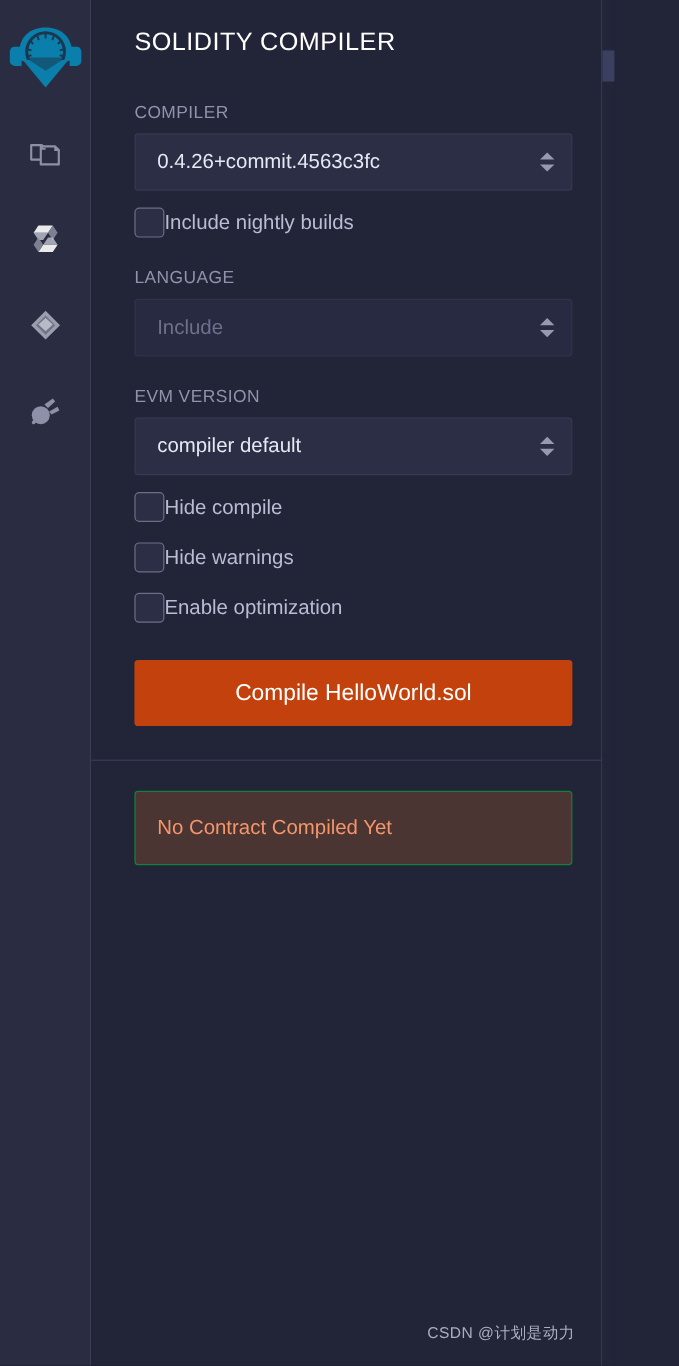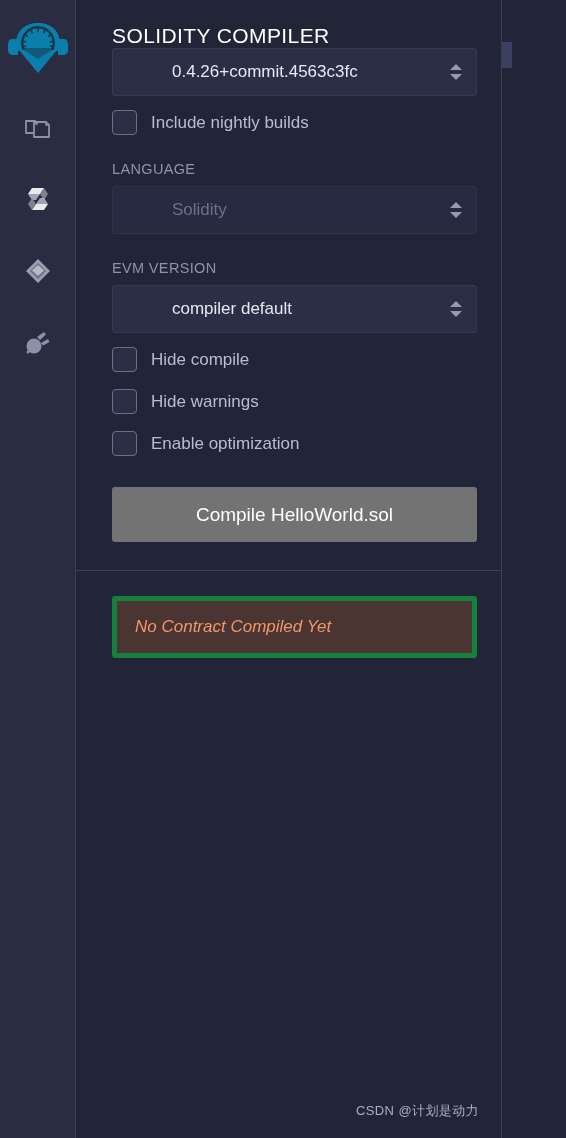--- a/index.html
+++ b/index.html
@@ -102,21 +102,20 @@
     background: #272a41;
     border-color: #30344b;
     cursor: default;
   }
   .select-value {
     color: #e6e8f2;
     font-size: 17px;
     white-space: nowrap;
     overflow: hidden;
     text-overflow: ellipsis;
-    margin-left: 41px;
   }
   .select-box.disabled .select-value { color: #6d7189; }
   .spinner {
     position: absolute;
     right: 14px;
     top: 50%;
     transform: translateY(-50%);
     display: flex;
     flex-direction: column;
     align-items: center;
@@ -148,28 +147,27 @@
     height: 25px;
     border: 1px solid #6b6f88;
     border-radius: 4px;
     background: #2b2e45;
     box-sizing: border-box;
     flex: 0 0 25px;
   }
   .check-label {
     color: #b9bdd2;
     font-size: 17px;
-    margin-left: 14px;
   }
 
   
   .compile-btn {
     margin-top: 31px;
     height: 55px;
-    background: #737373;
+    background: #c2410c;
     border: none;
     border-radius: 3px;
     color: #ffffff;
     font-size: 19px;
     font-family: "Liberation Sans", sans-serif;
     width: 100%;
     cursor: pointer;
     display: flex;
     align-items: center;
     justify-content: center;
@@ -181,27 +179,26 @@
     background: #3b3e57;
     margin-left: -36px;
     margin-right: -24px;
   }
 
   
   .alert {
     margin-top: 25px;
     min-height: 62px;
     background: #4a3533;
-    border: 5px solid #15803d;
+    border: 1px solid #15803d;
     border-radius: 3px;
     box-sizing: border-box;
     display: flex;
     align-items: center;
     padding: 0 18px;
-    font-style: italic;
   }
   .alert-text {
     color: #f4956a;
     font-size: 17px;
   }
 
   
   .watermark {
     position: absolute;
     right: 22px;
@@ -299,36 +296,37 @@
         <path d="M5 24 L9 20" stroke="#8d90a6" stroke-width="3" stroke-linecap="round"></path>
       </svg>
     </div>
   </div>
 
   <div class="panel">
     <div class="panel-inner">
 
       <div class="panel-title">SOLIDITY COMPILER</div>
 
+      <div class="field-label">COMPILER</div>
       <div class="select-box">
         <span class="select-value">0.4.26+commit.4563c3fc</span>
         <span class="spinner">
           <span class="tri-up"></span>
           <span class="tri-down"></span>
         </span>
       </div>
 
       <div class="check-row first">
         <span class="checkbox"></span>
         <span class="check-label">Include nightly builds</span>
       </div>
 
       <div class="field-label tight">LANGUAGE</div>
       <div class="select-box disabled">
-        <span class="select-value">Solidity</span>
+        <span class="select-value">Include</span>
         <span class="spinner">
           <span class="tri-up"></span>
           <span class="tri-down"></span>
         </span>
       </div>
 
       <div class="field-label tight">EVM VERSION</div>
       <div class="select-box">
         <span class="select-value">compiler default</span>
         <span class="spinner">

